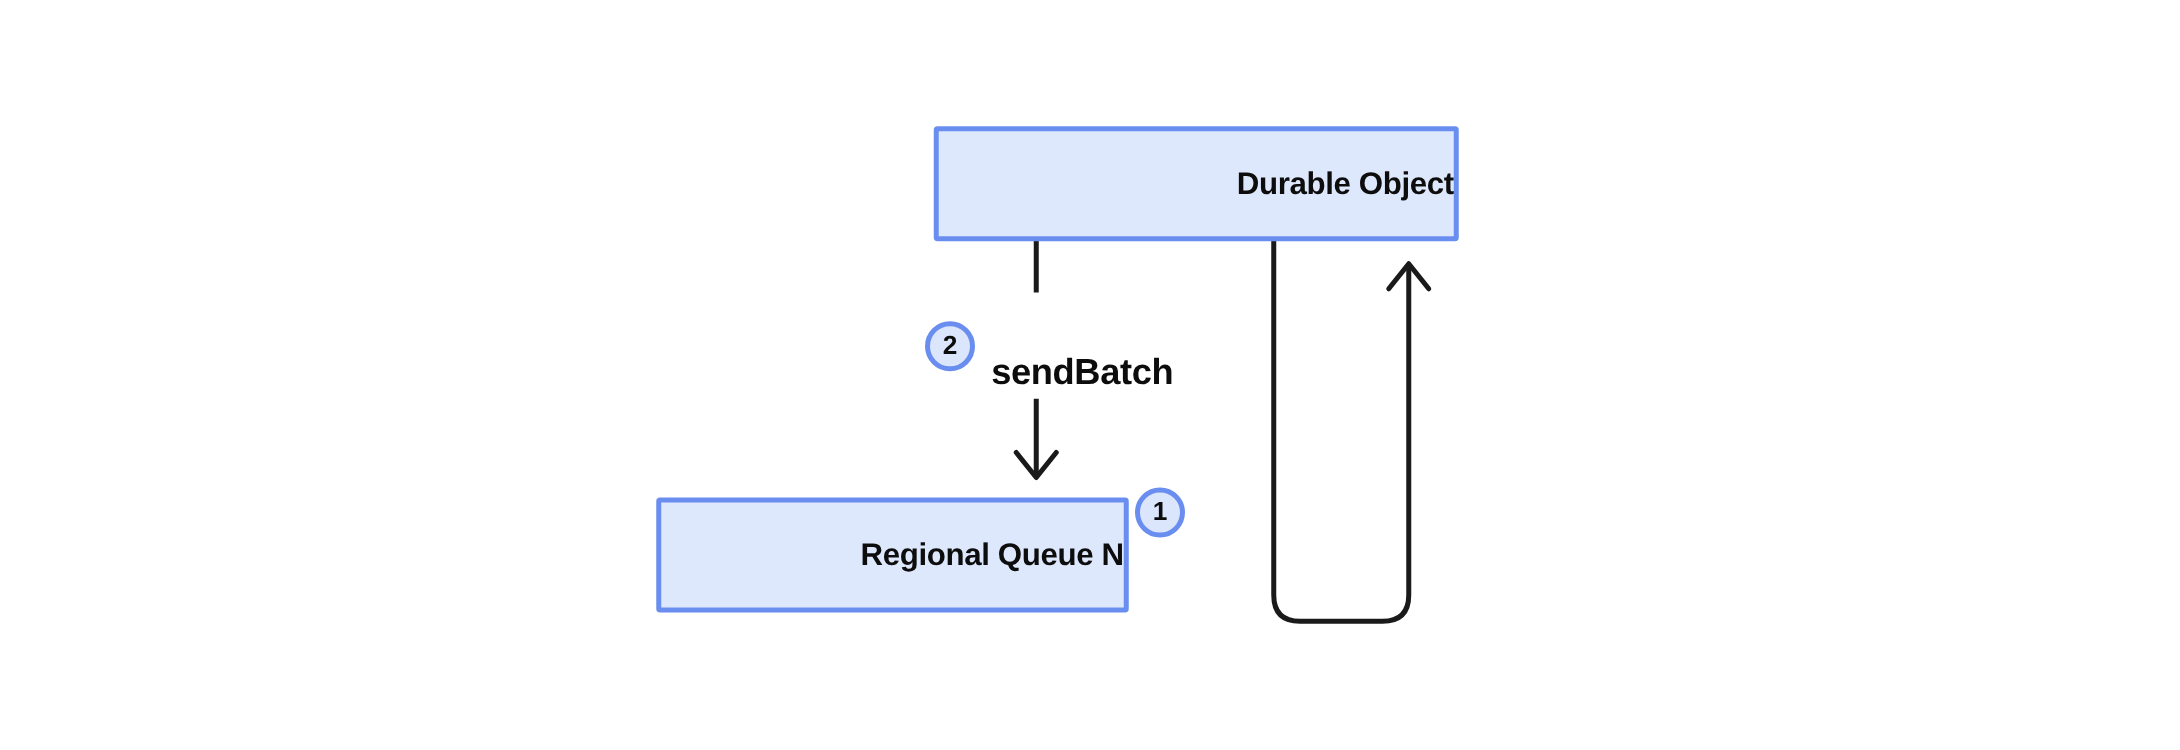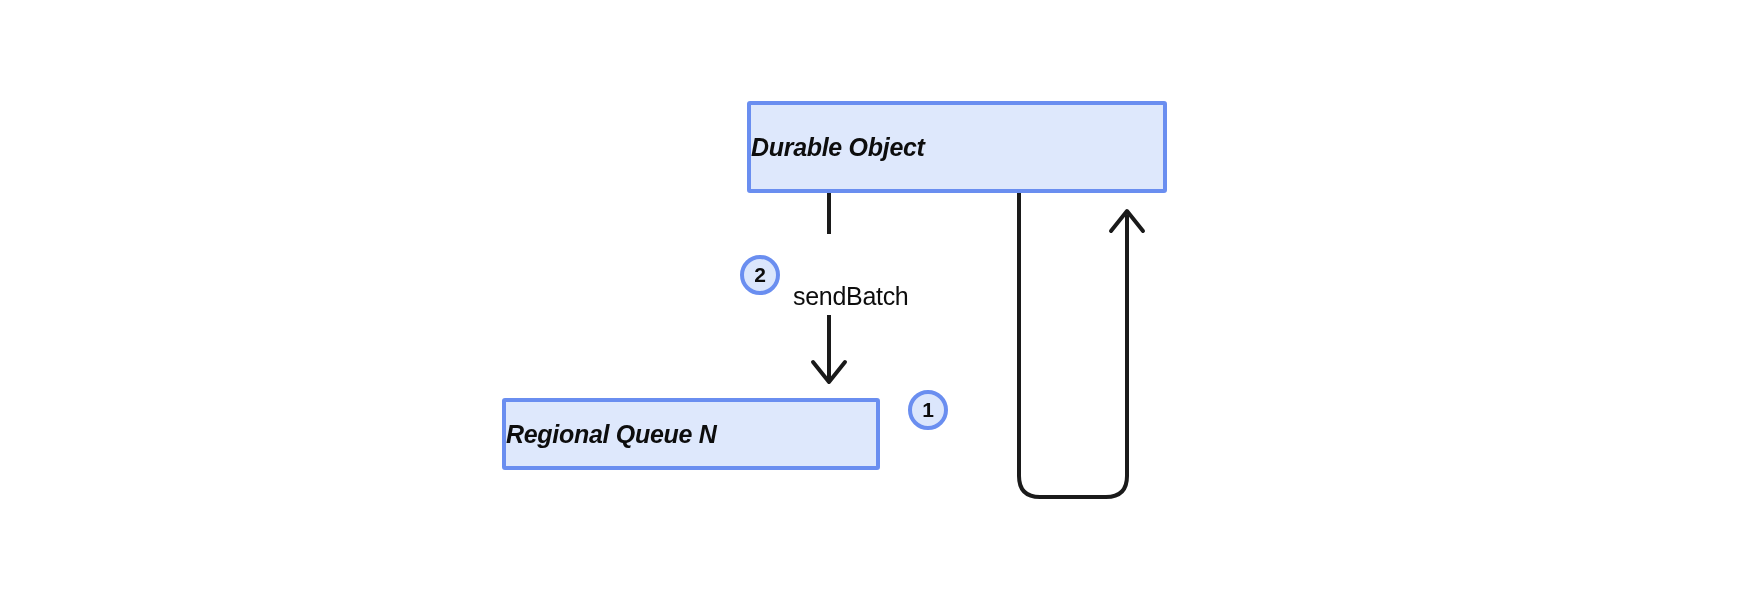--- a/index.html
+++ b/index.html
@@ -29,32 +29,31 @@
   }
   .node {
     position: absolute;
     z-index: 3;
     box-sizing: border-box;
     background: var(--node-fill, #dee8fc);
     border: 4px solid var(--node-border, #6a8ef0);
     border-radius: 3px;
     display: flex;
     align-items: center;
-    justify-content: flex-start;
-    font-style: italic;
+    justify-content: flex-end;
   }
   .node-label {
     font-size: 25px;
     font-weight: 700;
     color: var(--text, #0d0d0d);
     letter-spacing: -0.3px;
     white-space: nowrap;
   }
   .node-durable   { left: 747px; top: 101px; width: 420px; height: 92px; }
-  .node-regional  { left: 502px; top: 398px; width: 378px; height: 72px; }
+  .node-regional  { left: 525px; top: 398px; width: 378px; height: 92px; }
   .edge-label {
     position: absolute;
     z-index: 2;
     display: flex;
     align-items: center;
     gap: 13px;
     background: var(--background, #ffffff);
     padding: 4px 10px 4px 4px;
   }
   .edge-label-sendbatch { left: 736px; top: 234px; }
@@ -68,22 +67,22 @@
     border: 4px solid var(--badge-border, #6a8ef0);
     display: flex;
     align-items: center;
     justify-content: center;
     font-size: 21px;
     font-weight: 700;
     color: var(--text, #0d0d0d);
     flex: 0 0 auto;
   }
   .edge-text {
-    font-size: 25px;
-    font-weight: 400;
+    font-size: 29px;
+    font-weight: 700;
     color: var(--text, #0d0d0d);
     letter-spacing: -0.3px;
     white-space: nowrap;
     margin-top: 44px;
   }
 </style>
 </head>
 <body>
 
 <div class="canvas">

